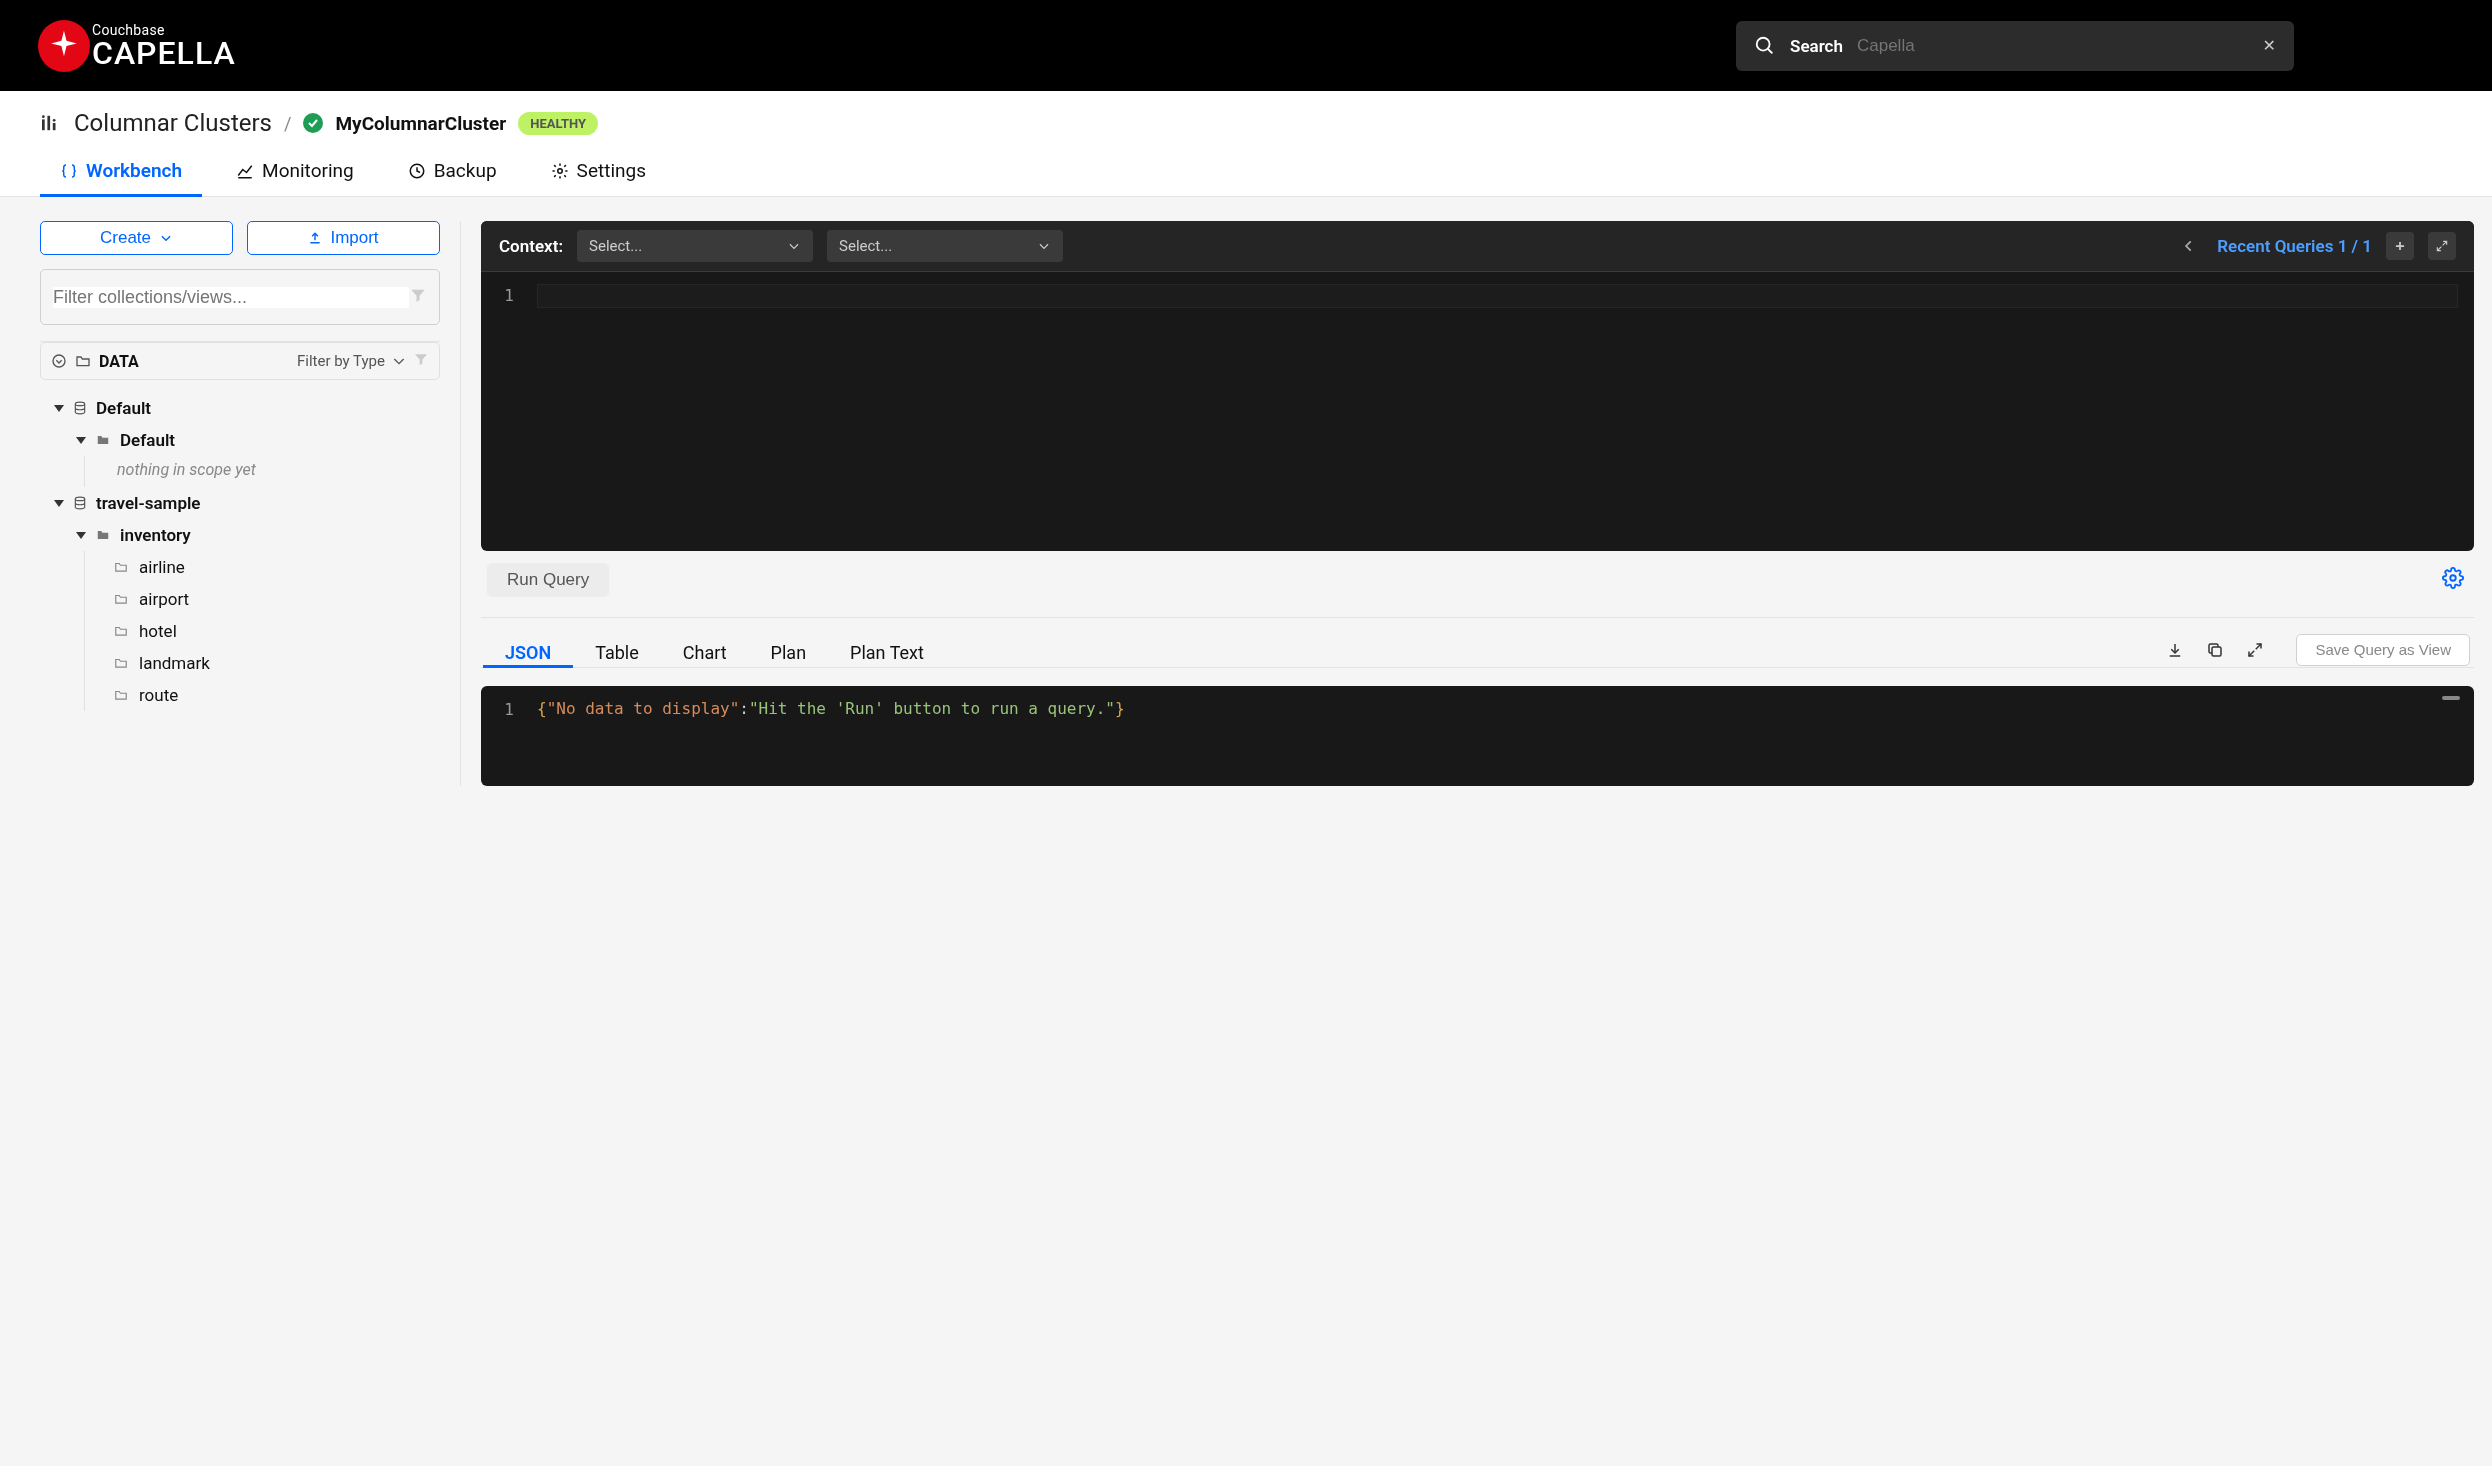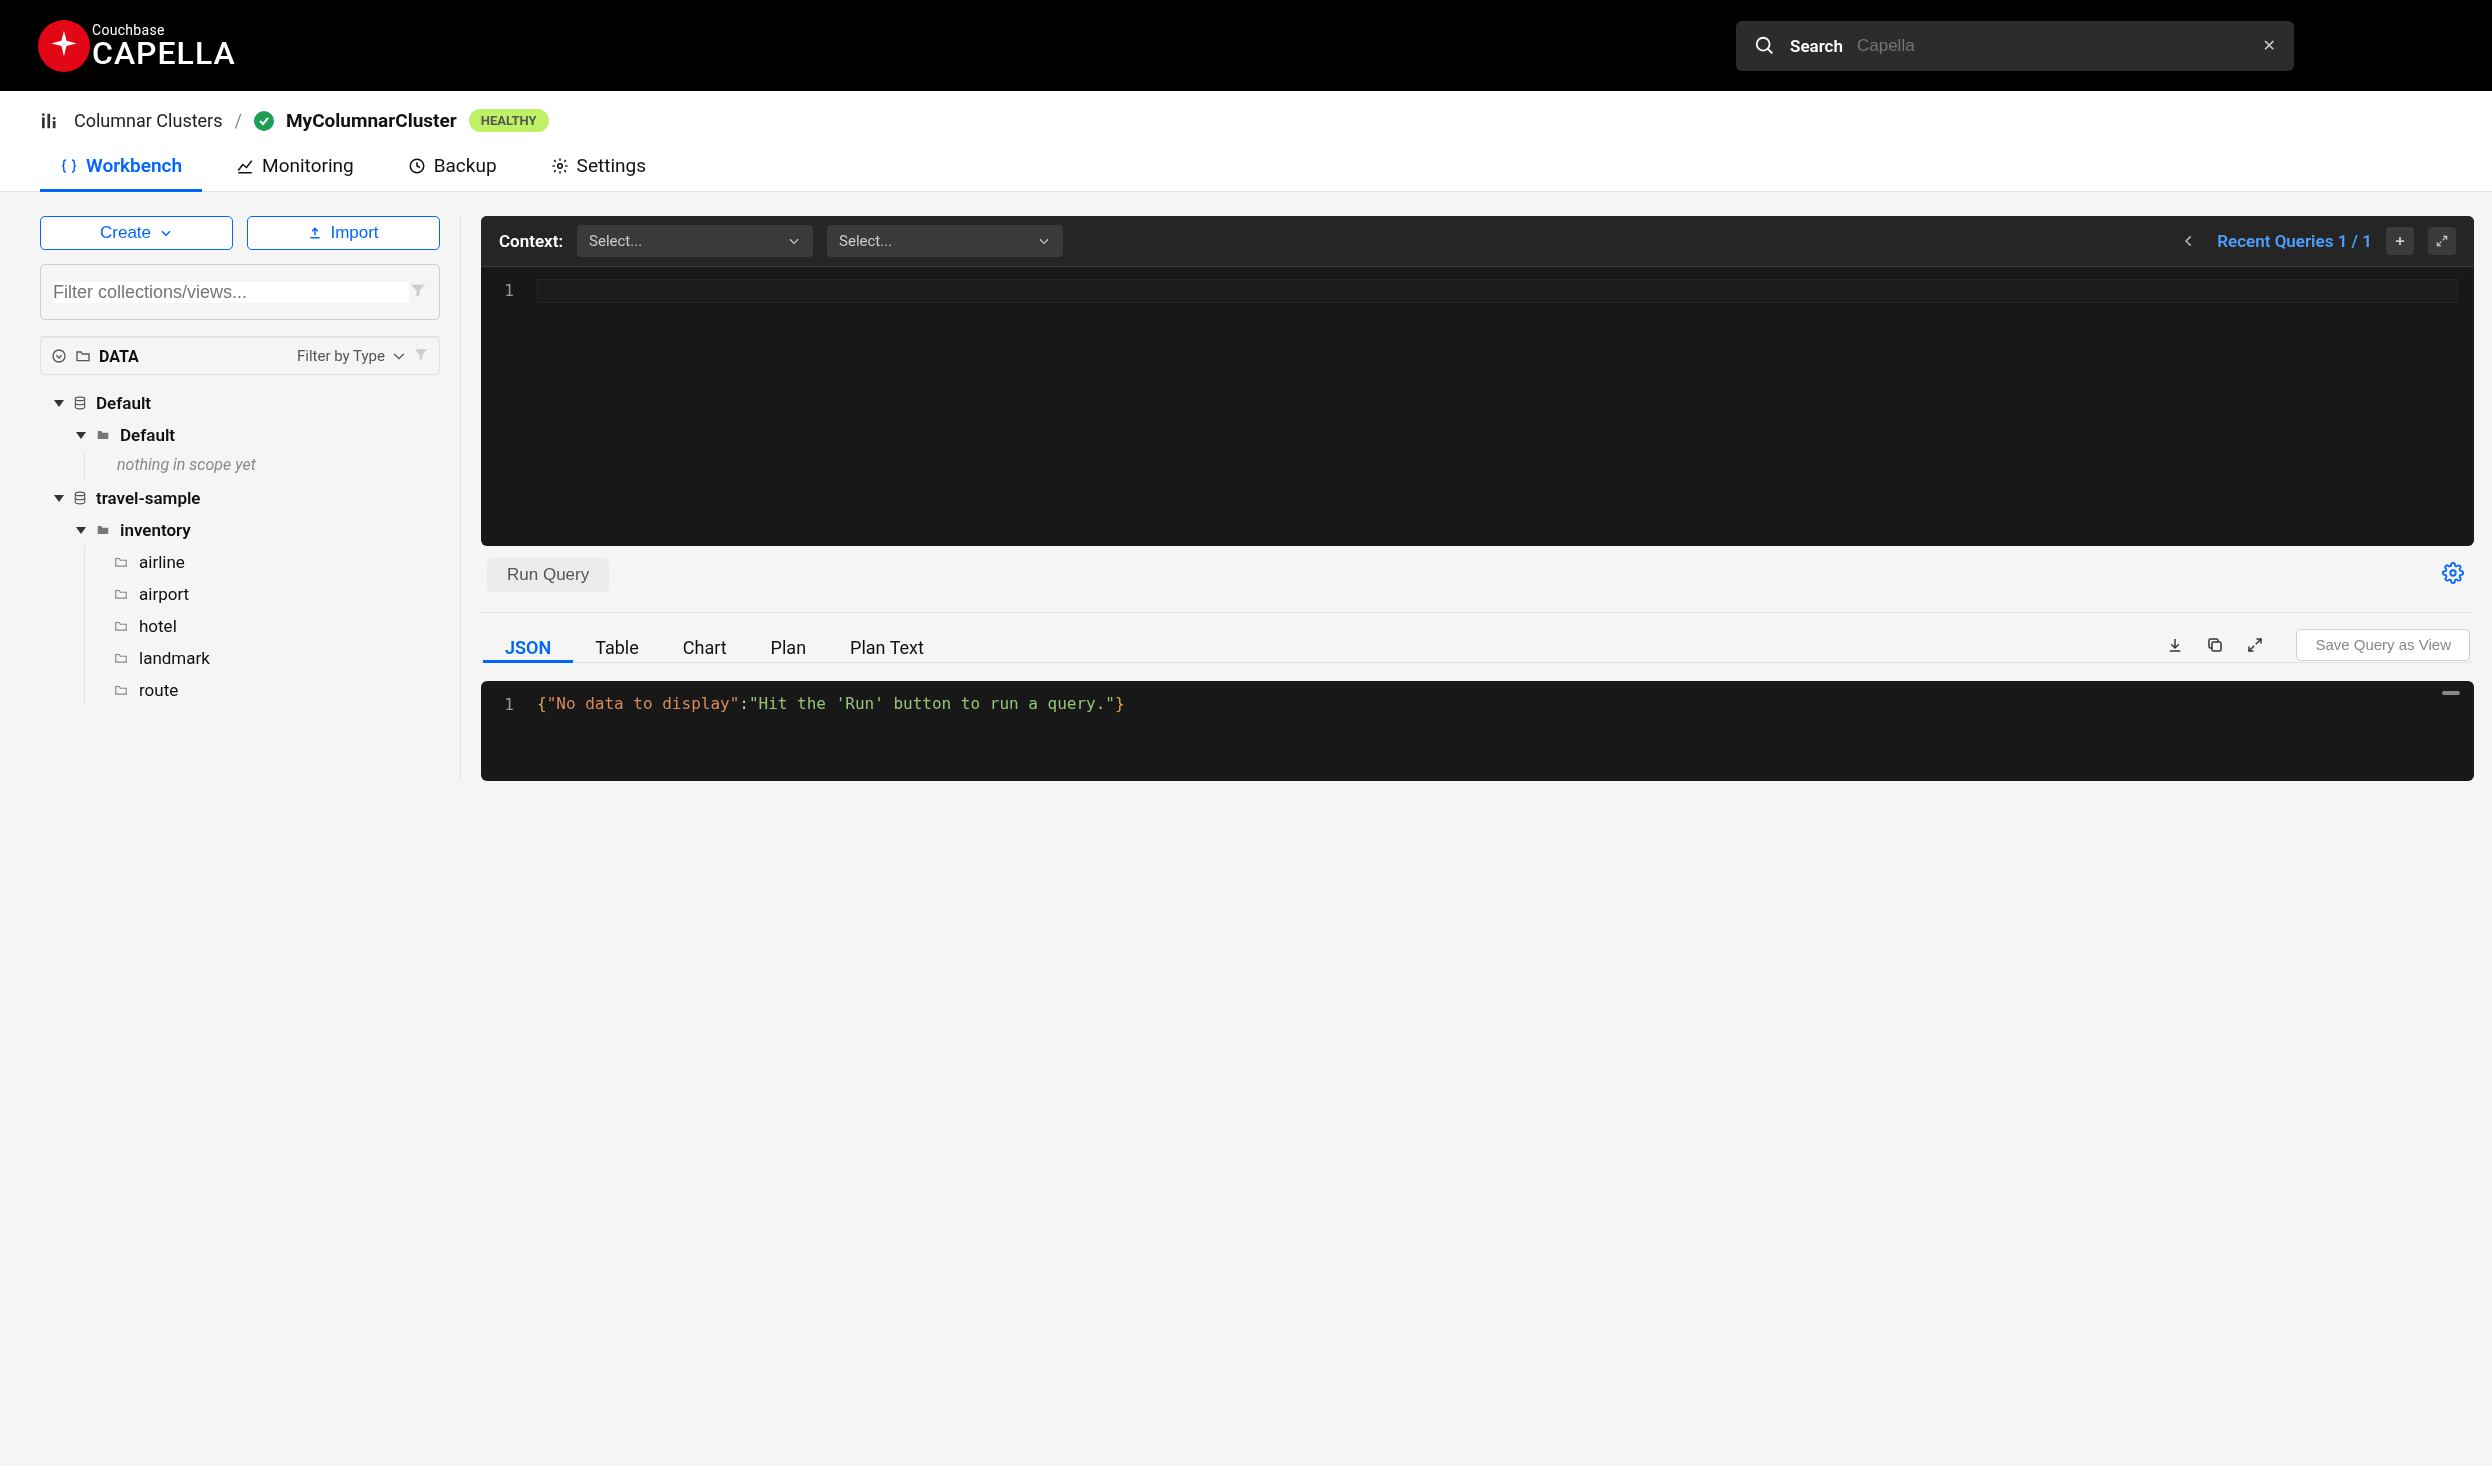--- a/index.html
+++ b/index.html
@@ -15,21 +15,21 @@
 .logo-main { font-size: 32px; font-weight: 500; letter-spacing: 1px; }
 .search-wrap { margin-left: auto; margin-right: 160px; background: #2c2c2c; border-radius: 6px; height: 50px; width: 558px; display:flex; align-items:center; padding: 0 18px; position: relative;}
 .search-wrap svg { width: 22px; height: 22px; margin-right: 14px;}
 .search-label { color: #fff; font-weight: 600; font-size: 17px; margin-right: 14px;}
 .search-input { flex:1; background: transparent; border: none; color: #aaa; font-size: 17px; outline: none;}
 .search-close { color: #ccc; font-size: 16px; cursor:pointer; position:absolute; right:18px;}
 
 
 .breadcrumb-row { background: #fff; padding: 18px 40px 0 40px; display:flex; align-items:center; gap: 12px; }
 .breadcrumb-row svg.bars { width: 22px; height: 18px; }
-.breadcrumb-link { font-size: 18px; color: #222; }
+.breadcrumb-link { font-size: 24px; color: #222; }
 .bc-sep { color: #888; font-size: 18px; }
 .bc-check { width: 20px; height: 20px; border-radius: 50%; background: #1e9e54; display:inline-flex; align-items:center; justify-content:center; color:#fff; }
 .bc-check svg { width: 12px; height: 12px; }
 .bc-cluster { font-size: 19px; font-weight: 700; }
 .bc-badge { background: #bef264; color: #555; font-size: 13px; font-weight: 700; padding: 4px 12px; border-radius: 12px; }
 
 
 .main-tabs { background:#fff; padding: 22px 40px 0 60px; display:flex; gap: 54px; border-bottom: 1px solid #e3e3e3; }
 .main-tab { display:flex; align-items:center; gap: 8px; font-size: 19px; padding-bottom: 14px; position:relative; cursor:pointer;}
 .main-tab.active { color: #0066ff; font-weight: 600;}

